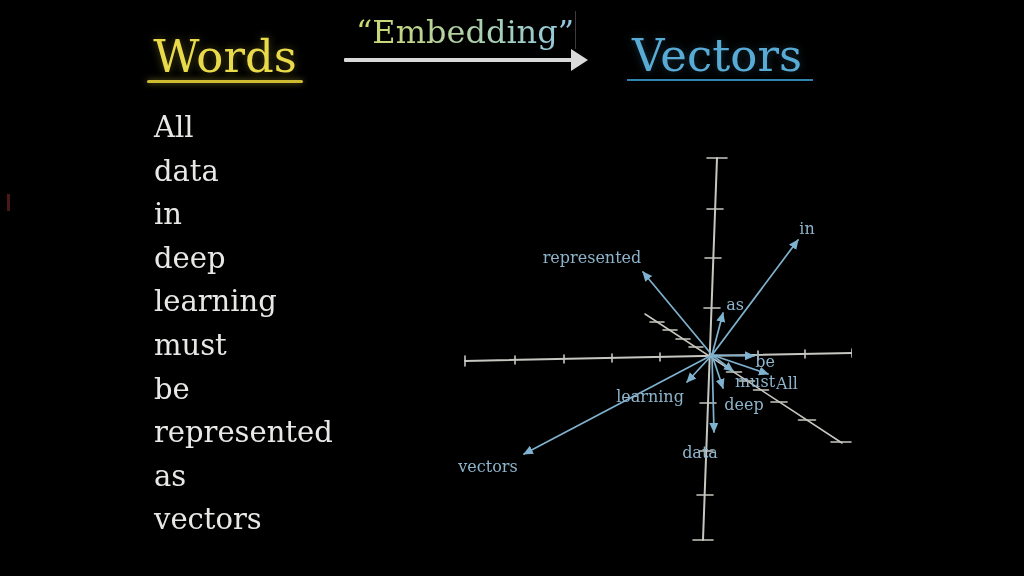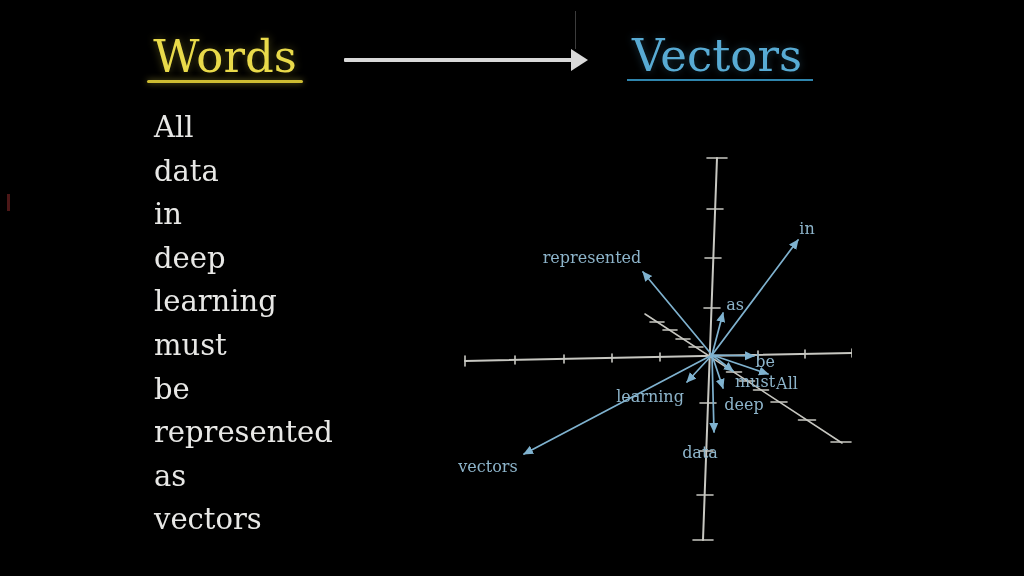--- a/index.html
+++ b/index.html
@@ -36,20 +36,21 @@
   #vector-plot text{font-family:"DejaVu Serif", serif;font-size:16px;}
 </style>
 </head>
 <body>
 
 <div id="stage">
 
   <div class="title" id="words-title">Words</div>
   <div id="words-underline"></div>
 
+  <div id="embedding-label">“Embedding”</div>
   <div>
     <div class="h-arrow-shaft"></div>
     <div class="h-arrow-head"></div>
   </div>
   <div id="embed-vline"></div>
 
   <div class="title" id="vectors-title">Vectors</div>
   <div id="vectors-underline"></div>
 
   <ul id="word-list">

